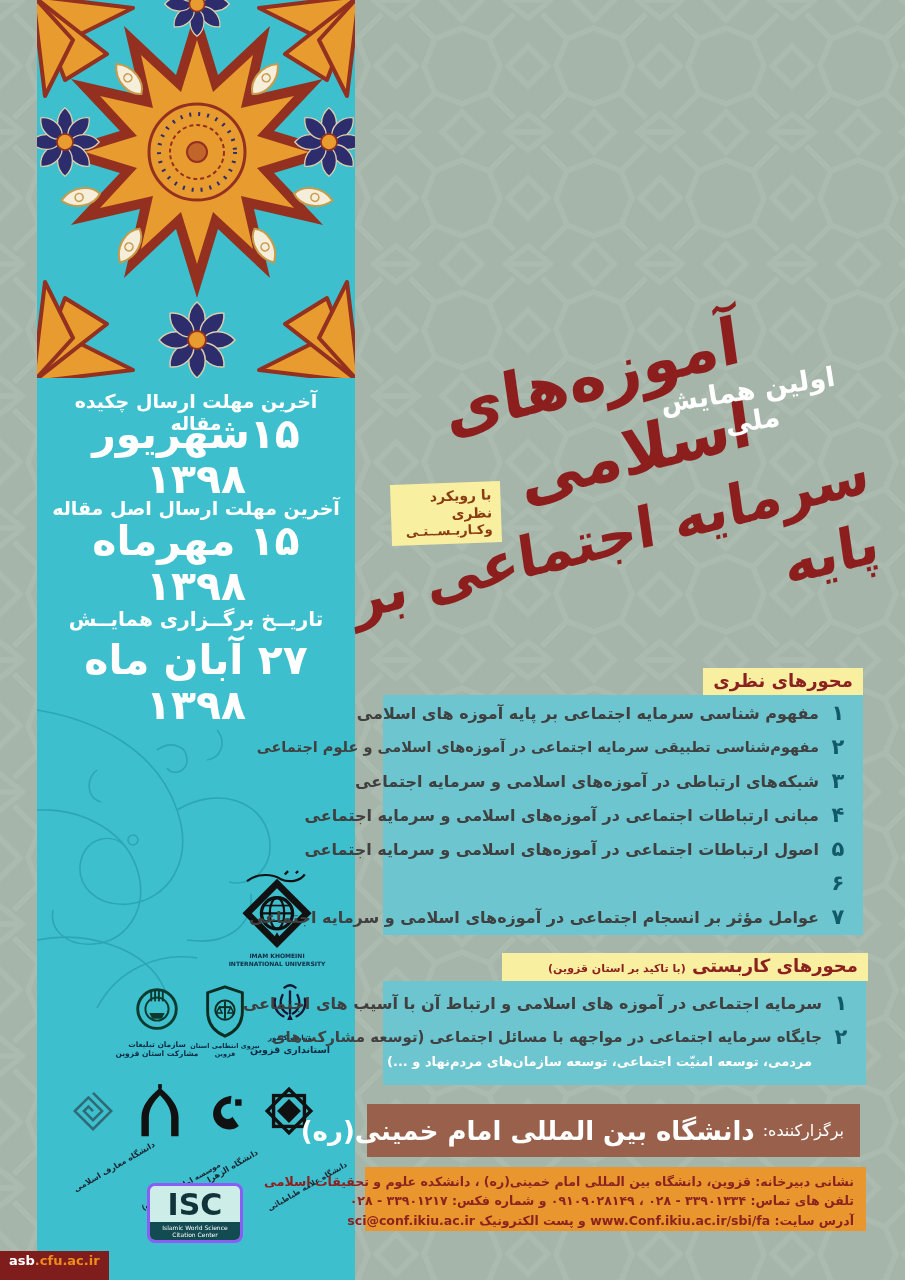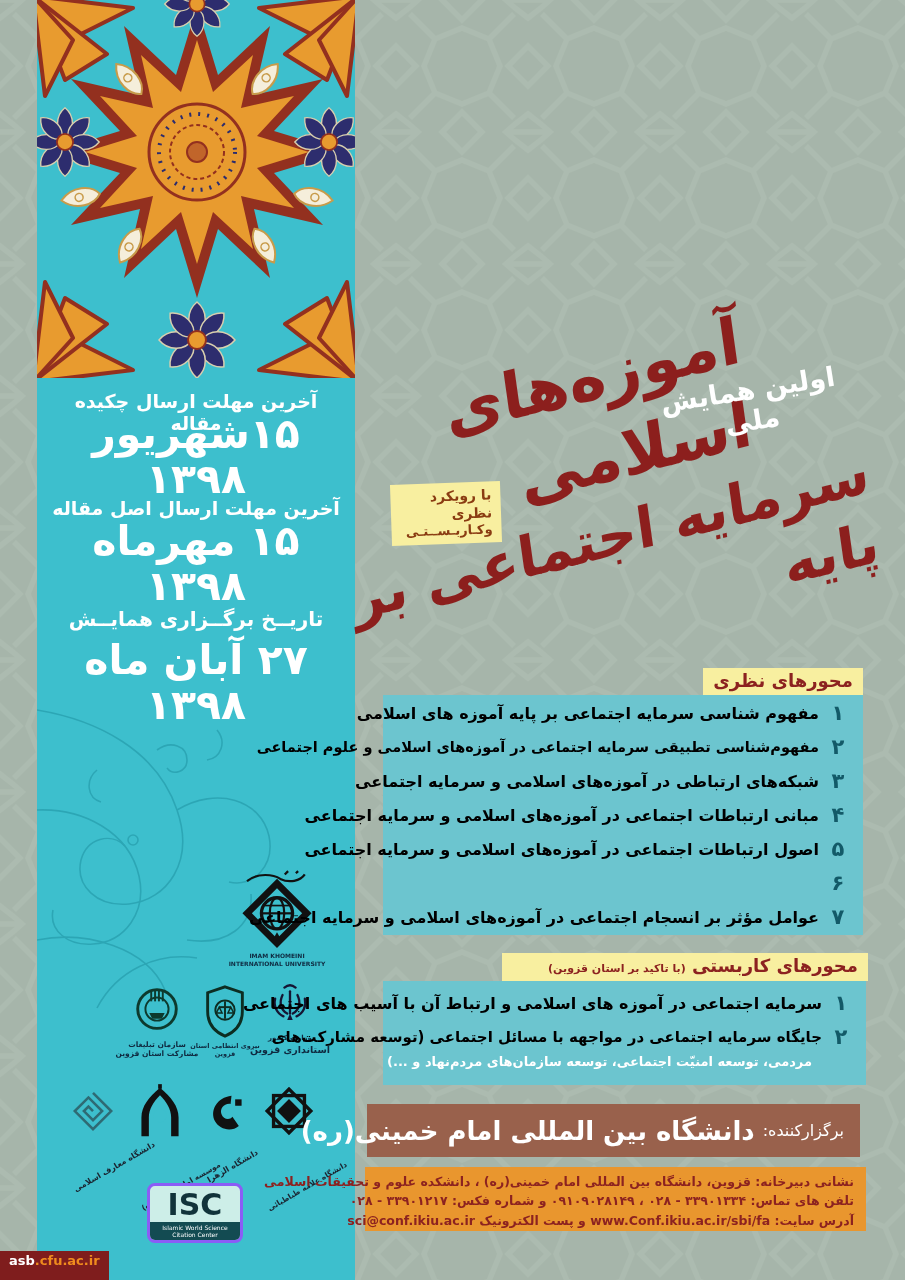--- a/index.html
+++ b/index.html
@@ -22,21 +22,21 @@
   .chip{left:391px;top:483px;width:110px;background:#f8efa0;padding:4px 9px;box-sizing:border-box;
         transform:rotate(-2deg);direction:rtl;text-align:right;z-index:4;}
   .chipl1{font-size:14px;font-weight:bold;color:#8a3c12;line-height:1.3;}
   .chipl2{font-size:13px;font-weight:bold;color:#8a3c12;line-height:1.3;}
   .hdr{background:#f8efa0;color:#8c2220;font-weight:bold;font-size:18px;
        padding:2px 10px 5px;direction:rtl;z-index:2;white-space:nowrap;}
   .hdrnote{font-size:11px;font-weight:bold;color:#8c2220;margin-left:36px;}
   .items{background:#6cc5cf;z-index:2;direction:rtl;box-sizing:border-box;}
   .row{display:flex;align-items:center;gap:10px;padding:0 16px;height:34px;}
   .num{color:#135a68;font-weight:900;font-size:21px;width:18px;text-align:center;flex:0 0 auto;}
-  .itxt{color:#000000;font-weight:bold;font-size:16px;white-space:nowrap;}
+  .itxt{color:#404040;font-weight:bold;font-size:16px;white-space:nowrap;}
   .itxt2{color:#ffffff;font-weight:bold;font-size:13px;padding-right:10px;}
   .wrap{white-space:normal;line-height:1.5;}
   .orgbar{left:367px;top:1104px;width:493px;height:53px;background:#99614c;display:flex;
           align-items:center;direction:rtl;padding:0 16px;box-sizing:border-box;gap:8px;z-index:2;}
   .orglabel{color:#ffffff;font-size:16px;}
   .orgname{color:#ffffff;font-size:26px;font-weight:bold;white-space:nowrap;}
   .contact{left:365px;top:1167px;width:501px;height:64px;background:#e9962e;color:#8c2220;
            direction:rtl;padding:5px 12px;box-sizing:border-box;z-index:2;}
   .cline{font-size:12.5px;font-weight:bold;line-height:1.55;text-align:center;white-space:nowrap;}
   .caption{color:#0f2a40;font-weight:bold;text-align:center;z-index:2;line-height:1.25;}

